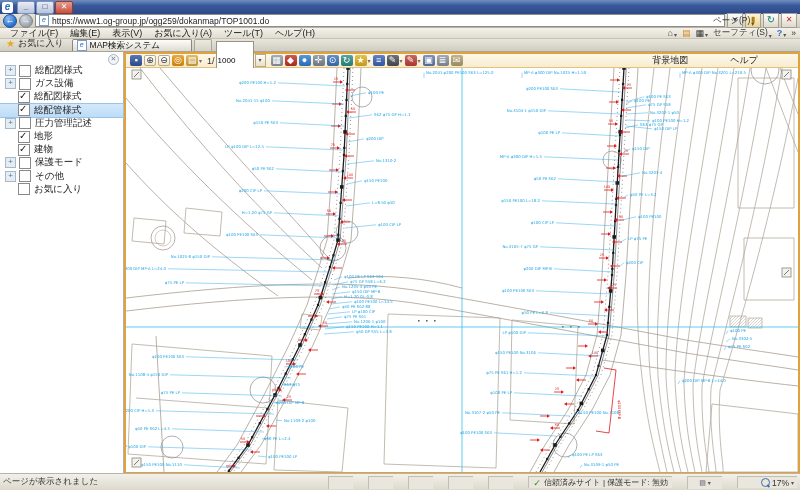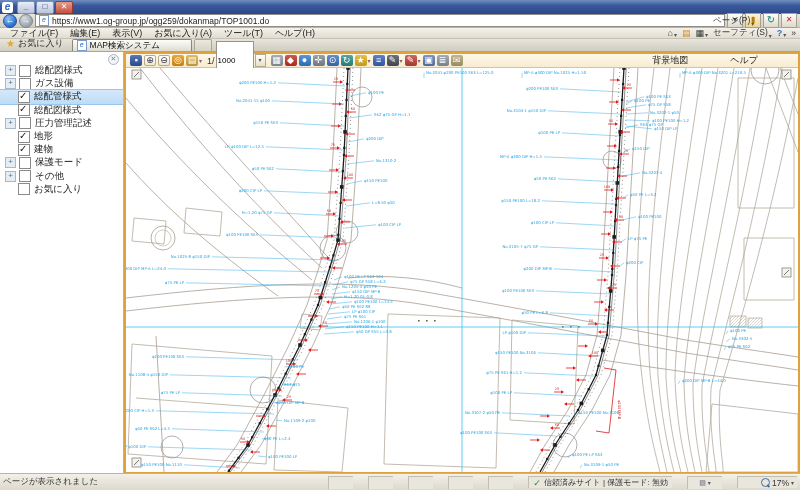--- a/index.html
+++ b/index.html
@@ -161,29 +161,29 @@
       <div class="treerow">
         <span class="expbox">+</span>
         <span class="chk"></span>
         <span class="treelbl">総配図様式</span>
       </div>
       <div class="treerow">
         <span class="expbox">+</span>
         <span class="chk"></span>
         <span class="treelbl">ガス設備</span>
       </div>
+      <div class="treerow">
+        <span class="exspace"></span>
+        <span class="chk on"></span>
+        <span class="treelbl">総配図様式</span>
+      </div>
       <div class="treerow sel">
         <span class="exspace"></span>
         <span class="chk on"></span>
         <span class="treelbl">総配管様式</span>
-      </div>
-      <div class="treerow">
-        <span class="exspace"></span>
-        <span class="chk on"></span>
-        <span class="treelbl">総配図様式</span>
       </div>
       <div class="treerow">
         <span class="expbox">+</span>
         <span class="chk"></span>
         <span class="treelbl">圧力管理記述</span>
       </div>
       <div class="treerow">
         <span class="exspace"></span>
         <span class="chk on"></span>
         <span class="treelbl">地形</span>

